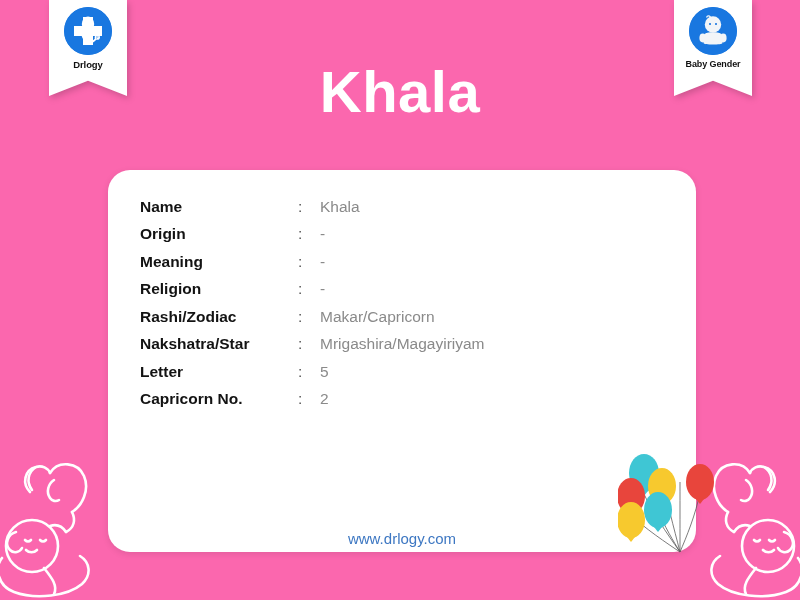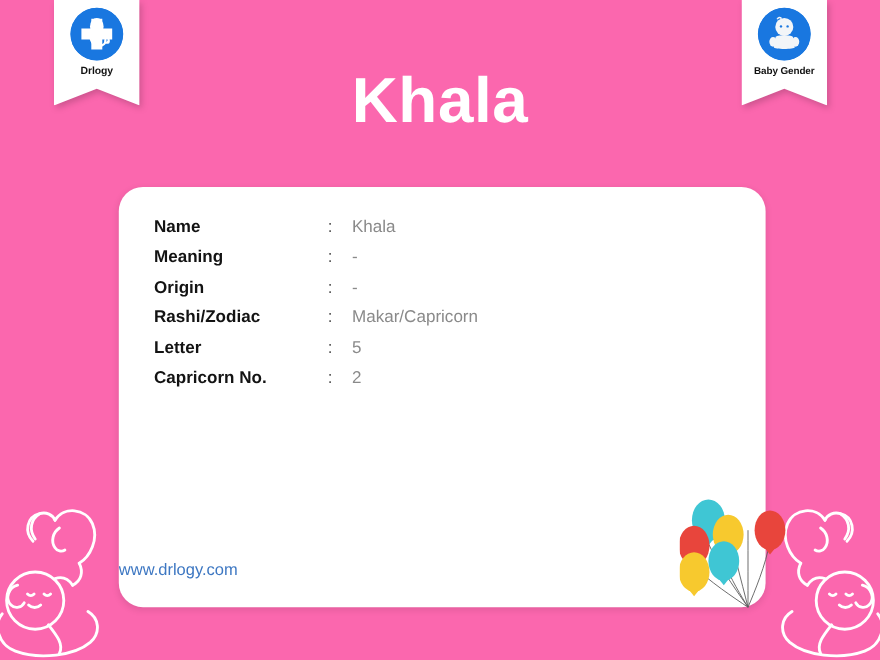--- a/index.html
+++ b/index.html
@@ -120,22 +120,23 @@
   }
   .info-value {
     color: #8a8a8a;
     font-weight: normal;
     padding-left: 8px;
   }
 
   .site-url {
     position: absolute;
     left: 0;
-    top: 340px;
+    top: 360px;
     width: 588px;
+    text-align: center;
     color: #3d77c2;
     font-size: 15px;
   }
 
   
   .balloons {
     position: absolute;
     left: 618px;
     top: 440px;
     width: 110px;
@@ -217,33 +218,43 @@
 <div class="card">
 
   <table class="info-table">
     <tbody>
       <tr>
         <td class="info-label">Name</td>
         <td class="info-colon">:</td>
         <td class="info-value">Khala</td>
       </tr>
       <tr>
+        <td class="info-label">Origin</td>
+        <td class="info-colon">:</td>
+        <td class="info-value">-</td>
+      </tr>
+      <tr>
         <td class="info-label">Meaning</td>
         <td class="info-colon">:</td>
         <td class="info-value">-</td>
       </tr>
       <tr>
-        <td class="info-label">Origin</td>
+        <td class="info-label">Religion</td>
         <td class="info-colon">:</td>
         <td class="info-value">-</td>
       </tr>
       <tr>
         <td class="info-label">Rashi/Zodiac</td>
         <td class="info-colon">:</td>
         <td class="info-value">Makar/Capricorn</td>
+      </tr>
+      <tr>
+        <td class="info-label">Nakshatra/Star</td>
+        <td class="info-colon">:</td>
+        <td class="info-value">Mrigashira/Magayiriyam</td>
       </tr>
       <tr>
         <td class="info-label">Letter</td>
         <td class="info-colon">:</td>
         <td class="info-value">5</td>
       </tr>
       <tr>
         <td class="info-label">Capricorn No.</td>
         <td class="info-colon">:</td>
         <td class="info-value">2</td>

